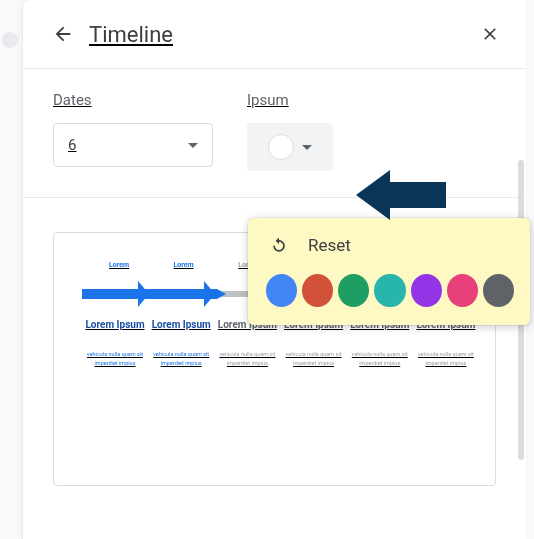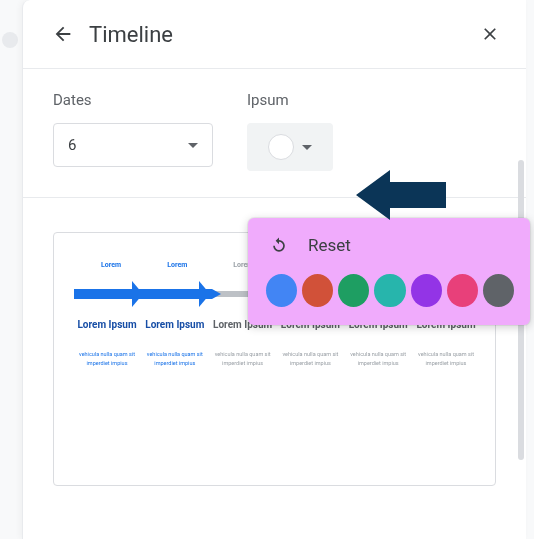--- a/index.html
+++ b/index.html
@@ -15,20 +15,21 @@
   .panel {
     position: absolute;
     left: 22px;
     top: 0;
     width: 504px;
     height: 539px;
     background: #fff;
     border-left: 1px solid #e8eaed;
     border-radius: 8px 0 0 0;
     box-shadow: -2px 0 6px rgba(0,0,0,0.04);
+    text-decoration: underline;
   }
   .header {
     display: flex;
     align-items: center;
     padding: 18px 20px 18px 24px;
     border-bottom: 1px solid #e8eaed;
   }
   .back-btn {
     width: 32px; height: 32px;
     display: flex; align-items: center; justify-content: center;
@@ -102,30 +103,30 @@
     height: 1px;
     background: #e8eaed;
     margin: 0 0 0 0;
   }
   .preview {
     margin: 34px 30px 0 30px;
     border: 1px solid #dadce0;
     border-radius: 4px;
     background: #fff;
     height: 254px;
-    padding: 28px 16px 20px 20px;
+    padding: 28px 16px 20px 28px;
     position: relative;
   }
   
   .popover {
     position: absolute;
     left: 248px;
     top: 218px;
     width: 282px;
-    background: #f0abfc;
+    background: #fef9c3;
     border-radius: 6px;
     box-shadow: 0 2px 10px rgba(0,0,0,0.2), 0 0 0 1px rgba(0,0,0,0.05);
     padding: 16px 16px 18px 16px;
     z-index: 20;
   }
   .reset-row {
     display: flex;
     align-items: center;
     gap: 18px;
     margin-bottom: 18px;

